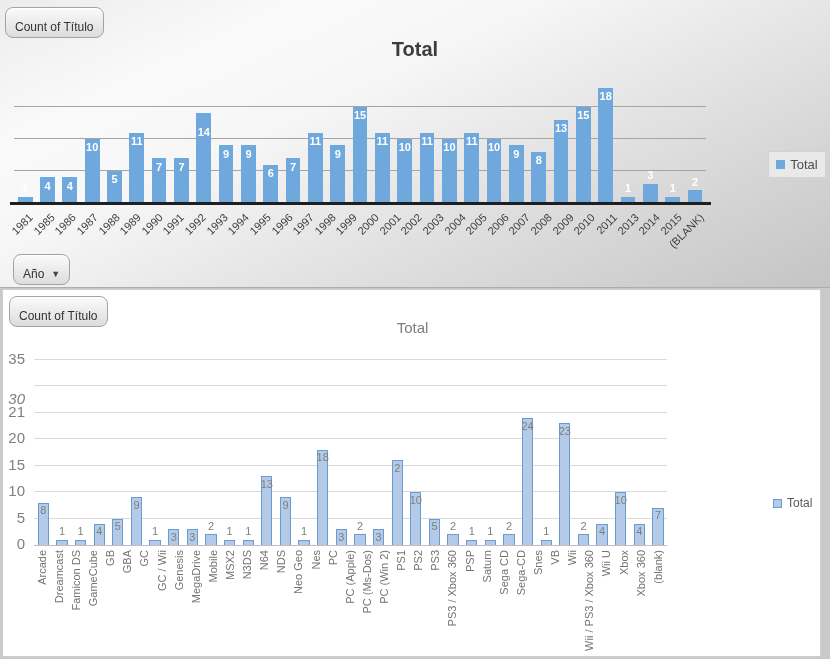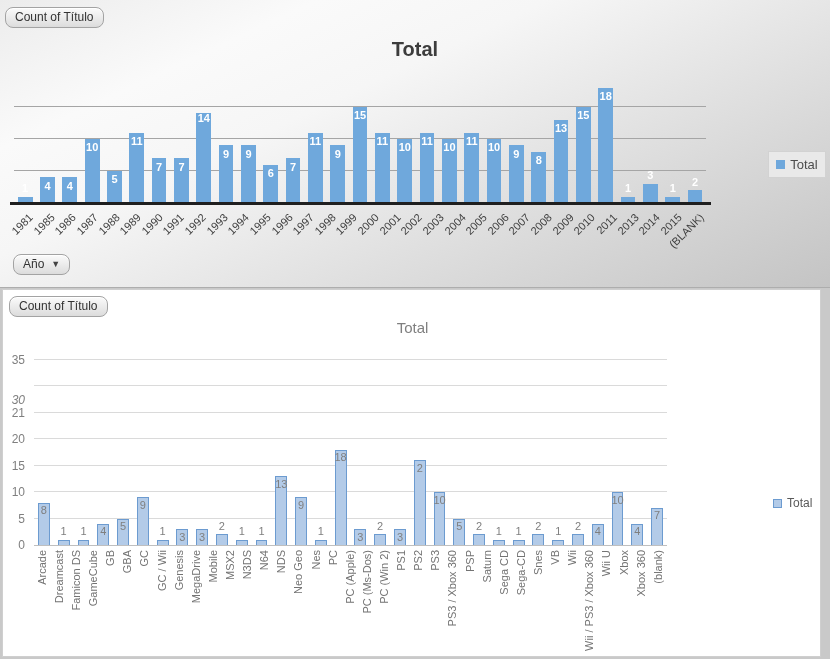--- a/index.html
+++ b/index.html
@@ -6,21 +6,21 @@
   html,body { width:830px; height:659px; }
   body { font-family:"Liberation Sans", sans-serif; background:#c9c9c9; position:relative; overflow:hidden; }
   #page { position:absolute; inset:0; outline:1px solid #9b9b9b; }
 
   
   #top-panel { position:absolute; left:0; top:0; width:830px; height:288px;
     background:linear-gradient(155deg,#ececec 0%,#fafafa 22%,#f6f6f6 38%,#dcdcdc 70%,#c4c4c4 100%);
     border-bottom:1px solid #adadad; overflow:hidden; }
 
   .pivot-btn { position:absolute; display:inline-flex; align-items:center; gap:7px;
-    padding:2px 9px 3px 9px; font-size:12px; color:#333;
+    padding:12px 9px 3px 9px; font-size:12px; color:#333;
     background:linear-gradient(#fbfbfb,#dcdcdc); border:1px solid #a3a3a3; border-radius:8px;
     box-shadow:inset 0 1px 0 #ffffff; cursor:default; white-space:nowrap;text-align:right; }
   .drop-arrow { font-size:9px; color:#444; line-height:1; }
 
   #top-count-btn { left:5px; top:7px; }
   #anio-btn { left:13px; top:254px; }
   #bot-count-btn { left:6px; top:6px; }
 
   #top-title { position:absolute; left:0; top:38px; width:830px; text-align:center;
     font-size:20px; font-weight:bold; color:#3c3c3c; }
@@ -52,21 +52,21 @@
     background:#e9e9e9; border:1px solid #d2d2d2; font-size:13px; color:#4d4d4d; }
   .sw-top { width:9px; height:9px; background:#6fa8dc; display:inline-block; }
 
   
   #bot-panel { position:absolute; left:2px; top:289px; width:819px; height:368px;
     background:#ffffff; border:1px solid #cfcfcf; overflow:hidden; }
   #bot-title { position:absolute; left:0; top:29px; width:819px; text-align:center;
     font-size:15px; color:#7f7f7f; }
 
   #bot-ylabels { position:absolute; left:0; top:71px; width:26px; height:185px; }
-  #bot-ylabels span { position:absolute; right:4px; font-size:12px; color:#7f7f7f; }
+  #bot-ylabels span { position:absolute; right:4px; font-size:15px; color:#7f7f7f; }
 
   #bot-plot { position:absolute; left:31px; top:71px; width:633px; height:185px;
     display:flex; align-items:flex-end; border-bottom:1px solid #bfbfbf; }
 
   #bot-xlabels { position:absolute; left:31px; top:260px; width:633px; height:106px; display:flex; }
   .vslot { flex:1 1 0; display:flex; justify-content:center; align-items:flex-start; }
   .vslot span { writing-mode:vertical-rl; transform:rotate(180deg); font-size:11px;
     color:#737373; line-height:1.05; white-space:nowrap; }
 
   #bot-legend { left:770px; top:206px; font-size:12px; color:#595959; }
@@ -115,21 +115,21 @@
         <div class="slot">
           <div class="bar-t" style="height: 44.8px;"></div>
           <div class="dl dl-top" style="bottom: 29.8px;">7</div>
         </div>
         <div class="slot">
           <div class="bar-t" style="height: 44.8px;"></div>
           <div class="dl dl-top" style="bottom: 29.8px;">7</div>
         </div>
         <div class="slot">
           <div class="bar-t" style="height: 89.6px;"></div>
-          <div class="dl dl-top" style="bottom: 78px;">14</div>
+          <div class="dl dl-top" style="bottom: 64px;">14</div>
         </div>
         <div class="slot">
           <div class="bar-t" style="height: 57.6px;"></div>
           <div class="dl dl-top" style="bottom: 42.6px;">9</div>
         </div>
         <div class="slot">
           <div class="bar-t" style="height: 57.6px;"></div>
           <div class="dl dl-top" style="bottom: 42.6px;">9</div>
         </div>
         <div class="slot">
@@ -447,22 +447,30 @@
         </div>
         <div class="slot">
           <div class="bar-b" style="height: 5.28571px;"></div>
           <div class="dl dl-bot" style="bottom: 7.28571px;">1</div>
         </div>
         <div class="slot">
           <div class="bar-b" style="height: 10.5714px;"></div>
           <div class="dl dl-bot" style="bottom: 12.5714px;">2</div>
         </div>
         <div class="slot">
-          <div class="bar-b" style="height: 5.28571px;"></div>
-          <div class="dl dl-bot" style="bottom: 7.28571px;">1</div>
+          <div class="bar-b" style="height: 126.857px;"></div>
+          <div class="dl dl-bot" style="bottom: 112.857px;">24</div>
+        </div>
+        <div class="slot">
+          <div class="bar-b" style="height: 5.28571px;"></div>
+          <div class="dl dl-bot" style="bottom: 7.28571px;">1</div>
+        </div>
+        <div class="slot">
+          <div class="bar-b" style="height: 121.571px;"></div>
+          <div class="dl dl-bot" style="bottom: 107.571px;">23</div>
         </div>
         <div class="slot">
           <div class="bar-b" style="height: 10.5714px;"></div>
           <div class="dl dl-bot" style="bottom: 12.5714px;">2</div>
         </div>
         <div class="slot">
           <div class="bar-b" style="height: 21.1429px;"></div>
           <div class="dl dl-bot" style="bottom: 7.14286px;">4</div>
         </div>
         <div class="slot">

